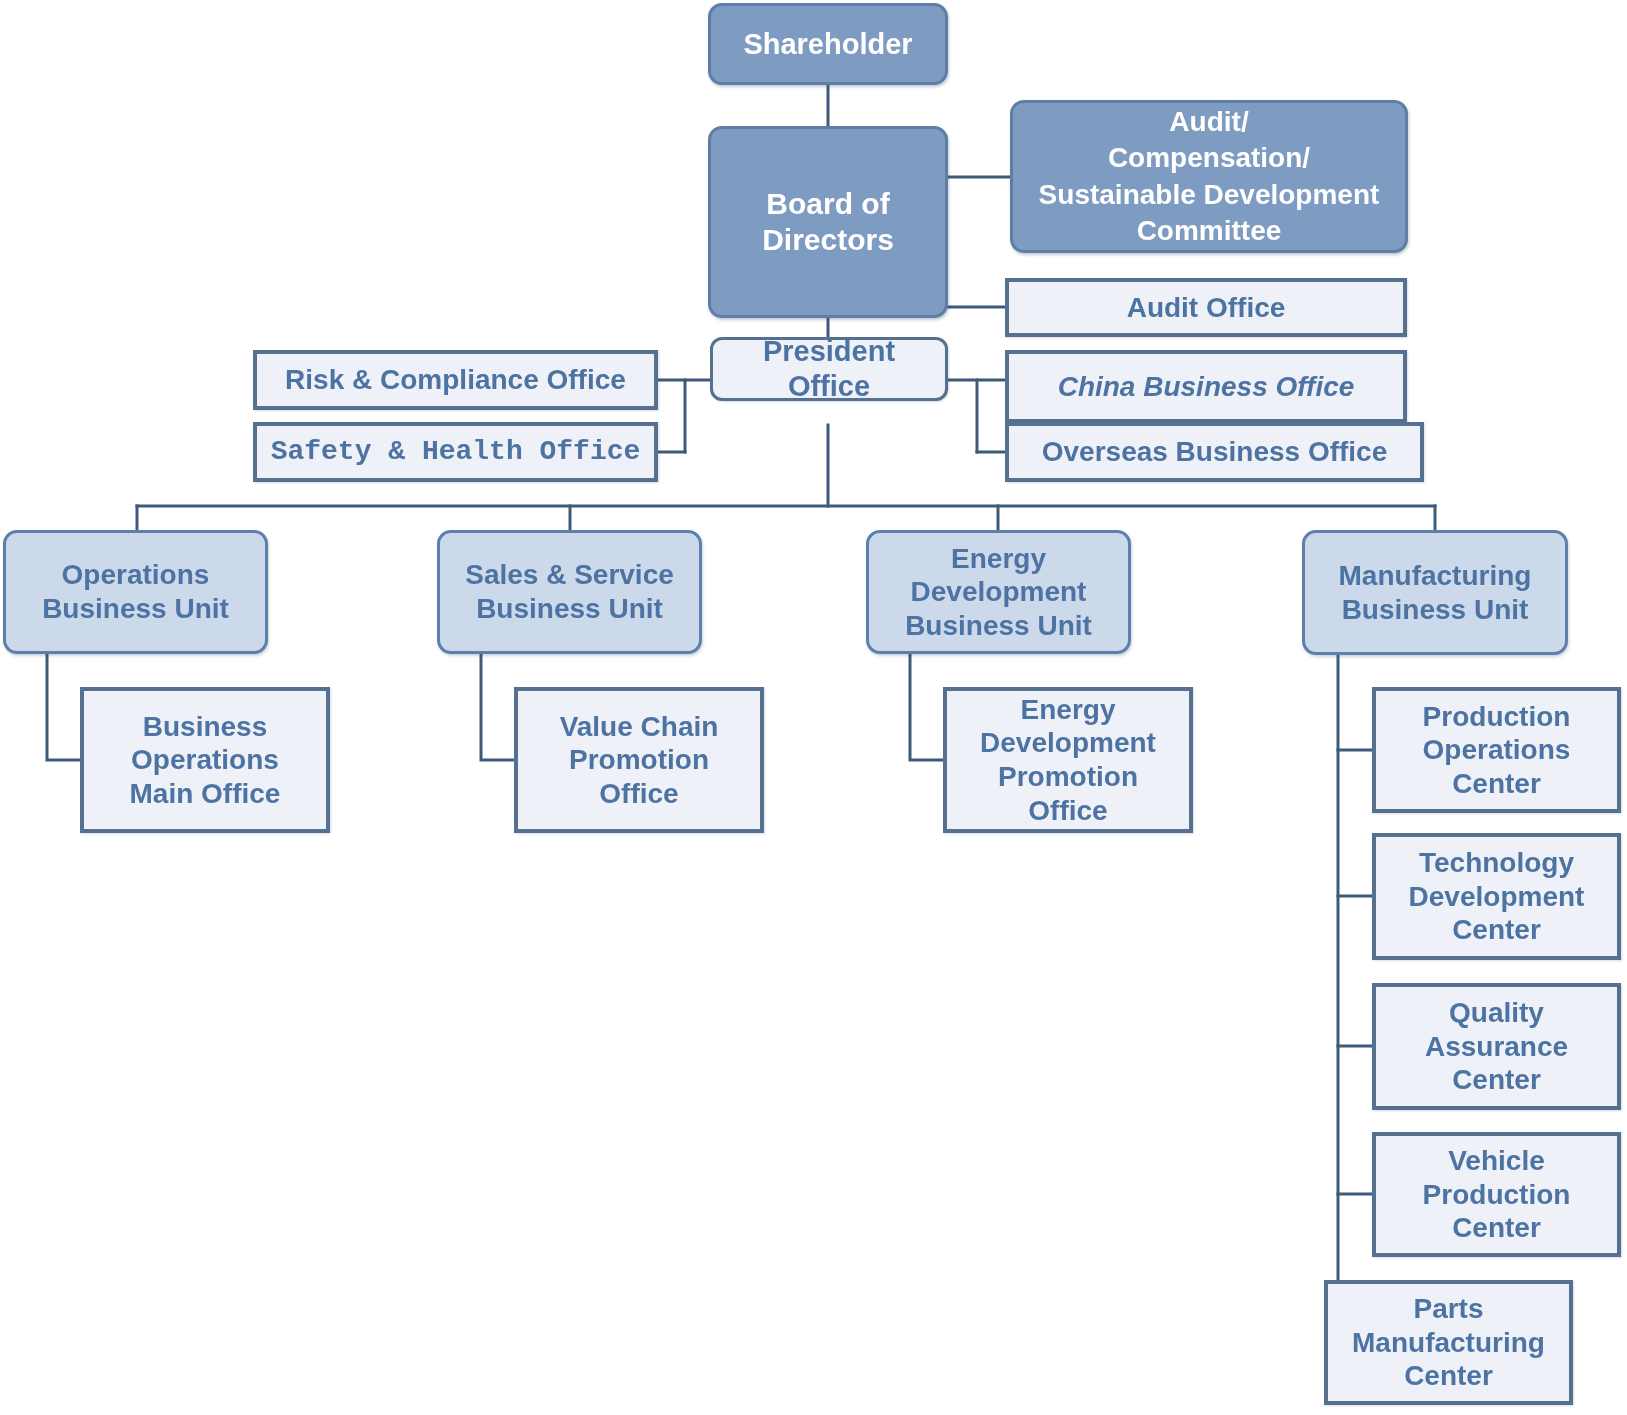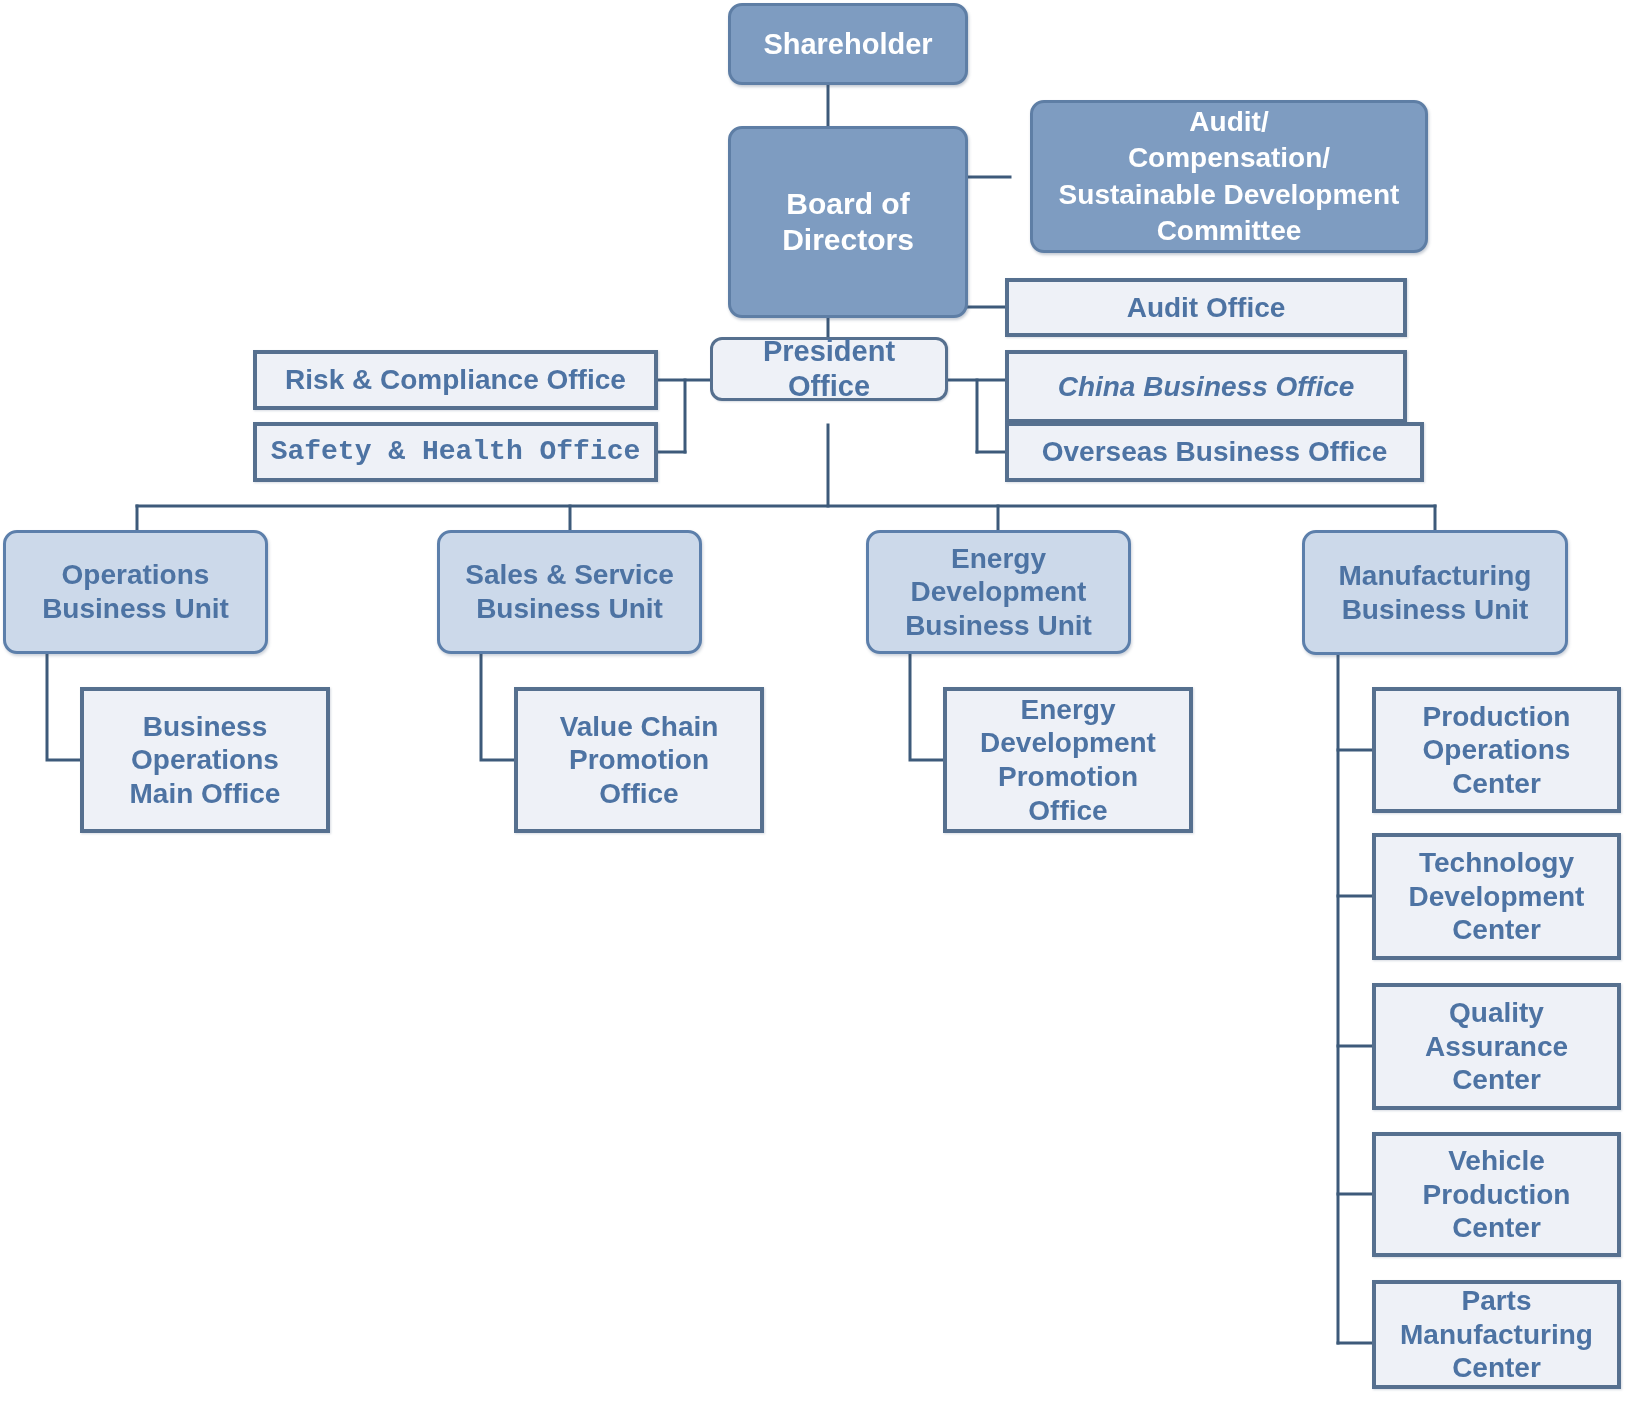--- a/index.html
+++ b/index.html
@@ -21,21 +21,20 @@
     position:absolute; box-sizing:border-box;
     display:flex; align-items:center; justify-content:center;
     text-align:center; font-weight:bold; font-size:28px; line-height:1.2;
     color:var(--label-text);
   }
   .node .lbl{white-space:pre-line; display:block; width:100%;}
   .primary{
     background:var(--primary-fill); border:3px solid var(--primary-border);
     border-radius:14px; color:var(--primary-text);
     box-shadow:1px 2px 3px rgba(60,80,110,.30);
-    margin-left:20px;
   }
   .unit{
     background:var(--unit-fill); border:3px solid var(--unit-border);
     border-radius:14px; box-shadow:1px 2px 3px rgba(60,80,110,.25);
   }
   .office{
     background:var(--office-fill); border:4px solid var(--office-border);
     box-shadow:1px 1px 2px rgba(60,80,110,.20);
   }
   .office.rounded{border-radius:12px; border-width:3px;}
@@ -53,21 +52,21 @@
   #n-sales       {left:437px;  top:530px;  width:265px; height:124px;}
   #n-energy      {left:866px;  top:530px;  width:265px; height:124px;}
   #n-manufact    {left:1302px; top:530px;  width:266px; height:125px;}
   #n-busops      {left:80px;   top:687px;  width:250px; height:146px;}
   #n-valuechain  {left:514px;  top:687px;  width:250px; height:146px;}
   #n-energypromo {left:943px;  top:687px;  width:250px; height:146px;}
   #n-production  {left:1372px; top:687px;  width:249px; height:126px;}
   #n-technology  {left:1372px; top:833px;  width:249px; height:127px;}
   #n-quality     {left:1372px; top:983px;  width:249px; height:127px;}
   #n-vehicle     {left:1372px; top:1132px; width:249px; height:125px;}
-  #n-parts       {left:1372px; top:1280px; width:249px; height:109px;}
+  #n-parts       {left:1324px; top:1280px; width:249px; height:125px;}
 </style>
 </head>
 <body>
 
 <div class="canvas">
 
   <svg class="wires" viewBox="0 0 1627 1415" xmlns="http://www.w3.org/2000/svg">
     <line x1="828" y1="85" x2="828" y2="126"></line>
     <line x1="948" y1="177" x2="1010" y2="177"></line>
     <line x1="828" y1="274" x2="828" y2="337"></line>

